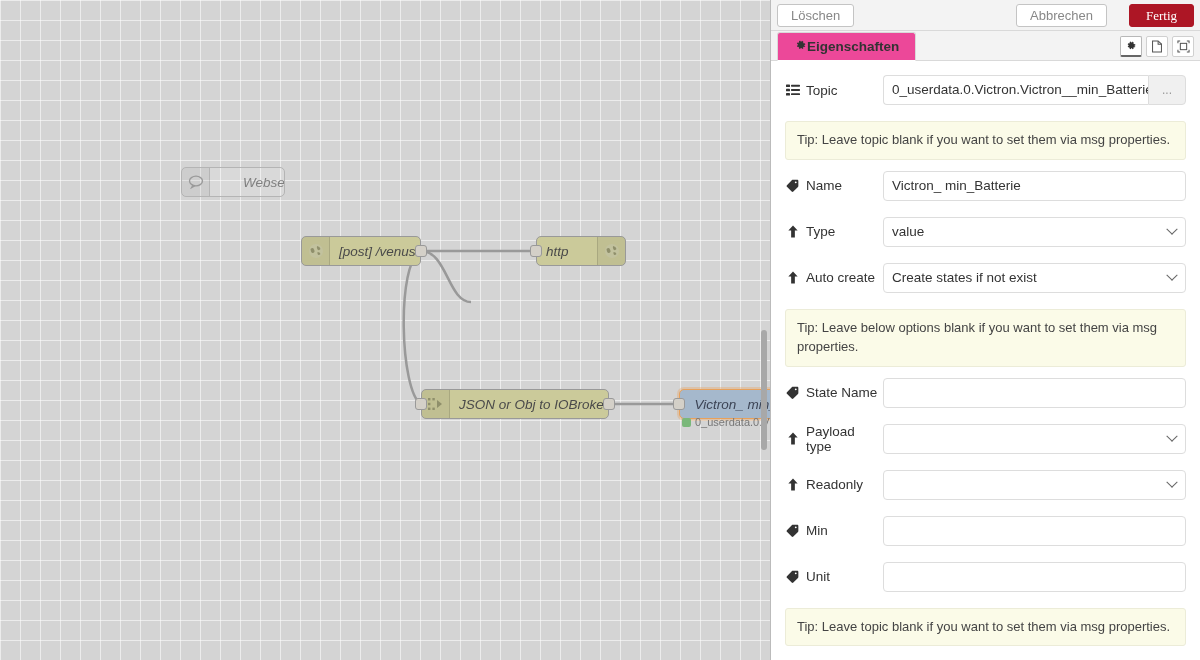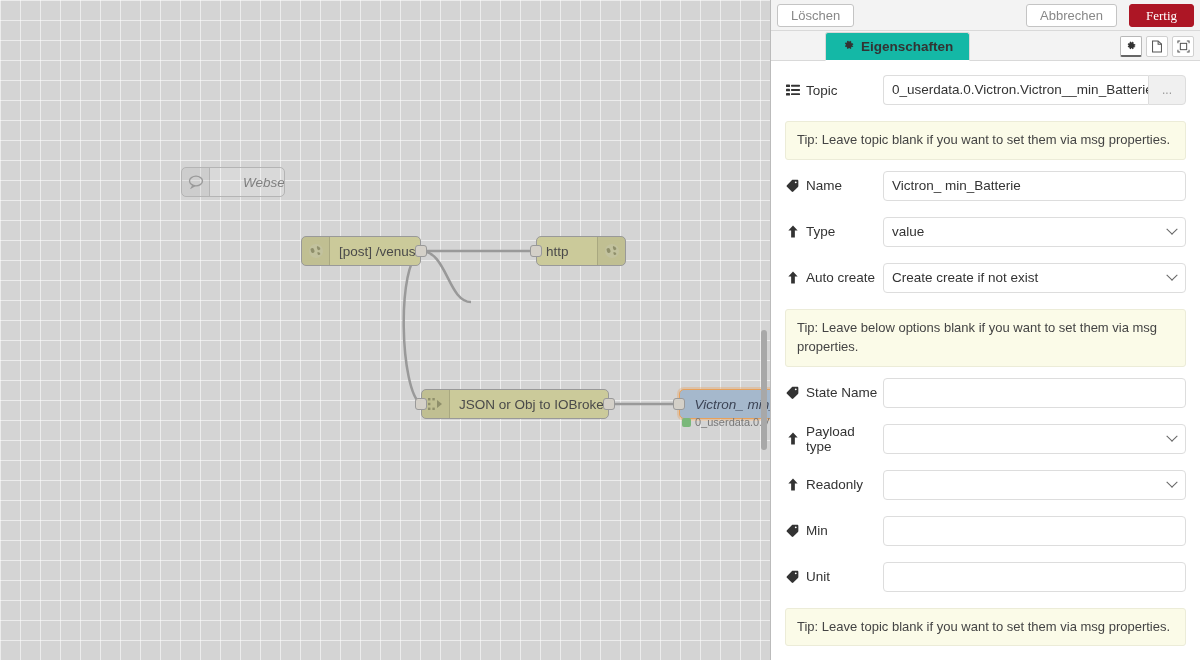--- a/index.html
+++ b/index.html
@@ -37,20 +37,21 @@
     font-size: 13.5px;
     color: #4a4a4a;
     box-sizing: border-box;
   }
   .node .label {
     flex: 1;
     padding: 0 9px;
     white-space: nowrap;
     overflow: hidden;
     text-align: center;
+    font-style: italic;
   }
   .node .icon-box {
     width: 28px; height: 28px;
     display: flex; align-items: center; justify-content: center;
     flex: 0 0 28px;
   }
   .node .icon-box.left { border-right: 1px solid rgba(0,0,0,0.12); border-radius: 4px 0 0 4px; background: rgba(0,0,0,0.05); }
   .node .icon-box.right { border-left: 1px solid rgba(0,0,0,0.12); border-radius: 0 4px 4px 0; background: rgba(0,0,0,0.05); }
 
   .port {
@@ -118,21 +119,21 @@
     background: #fff;
     border-left: 1px solid #bbb;
   }
   #panel-header {
     height: 31px;
     background: #f3f3f3;
     border-bottom: 1px solid #d9d9d9;
     display: flex;
     align-items: center;
     padding: 0 6px;
-    gap: 12px;
+    gap: 22px;
   }
   .btn {
     height: 23px;
     padding: 0 13px;
     font-size: 13px;
     border: 1px solid #c4c4c4;
     border-radius: 3px;
     background: #fff;
     color: #888;
     line-height: 21px;
@@ -152,33 +153,31 @@
     height: 30px;
     background: #f3f3f3;
     border-bottom: 1px solid #d9d9d9;
     display: flex;
     align-items: flex-end;
     padding-left: 6px;
   }
   .tab {
     height: 29px;
     padding: 0 16px;
-    background: #14b8a6;
+    background: #ec4899;
     border: 1px solid #d9d9d9;
     border-bottom: 1px solid #fff;
     border-radius: 3px 3px 0 0;
     display: flex;
     align-items: center;
-    gap: 6px;
     font-size: 13.5px;
     font-weight: bold;
     color: #333;
     margin-bottom: -1px;
     cursor: pointer;
-    margin-left: 48px;
   }
   .tab-icons { margin-left: auto; display: flex; gap: 4px; padding: 0 6px 3px 0; align-items: flex-end; }
   .tab-icon-btn {
     width: 22px; height: 21px;
     border: 1px solid #d0d0d0;
     border-radius: 2px;
     background: #fff;
     display: flex; align-items: center; justify-content: center;
     cursor: pointer;
   }
@@ -438,21 +437,21 @@
       <div class="row">
         <span class="lbl">
           <span class="ficon">
             <svg width="12" height="13" viewBox="0 0 12 14" fill="#333">
                 <path d="M6 0.6l5 5.4H8v7.4H4V6H1z"></path>
               </svg>
           </span>
           <span>Auto create</span>
         </span>
         <div class="sel">
-          <span>Create create if not exist</span>
+          <span>Create states if not exist</span>
           <span class="chev"></span>
         </div>
       </div>
 
       <div class="tip">Tip: Leave below options blank if you want to set them via msg properties.</div>
 
       <div class="row">
         <span class="lbl">
           <span class="ficon">
             <svg width="13" height="13" viewBox="0 0 14 14" fill="#333">

